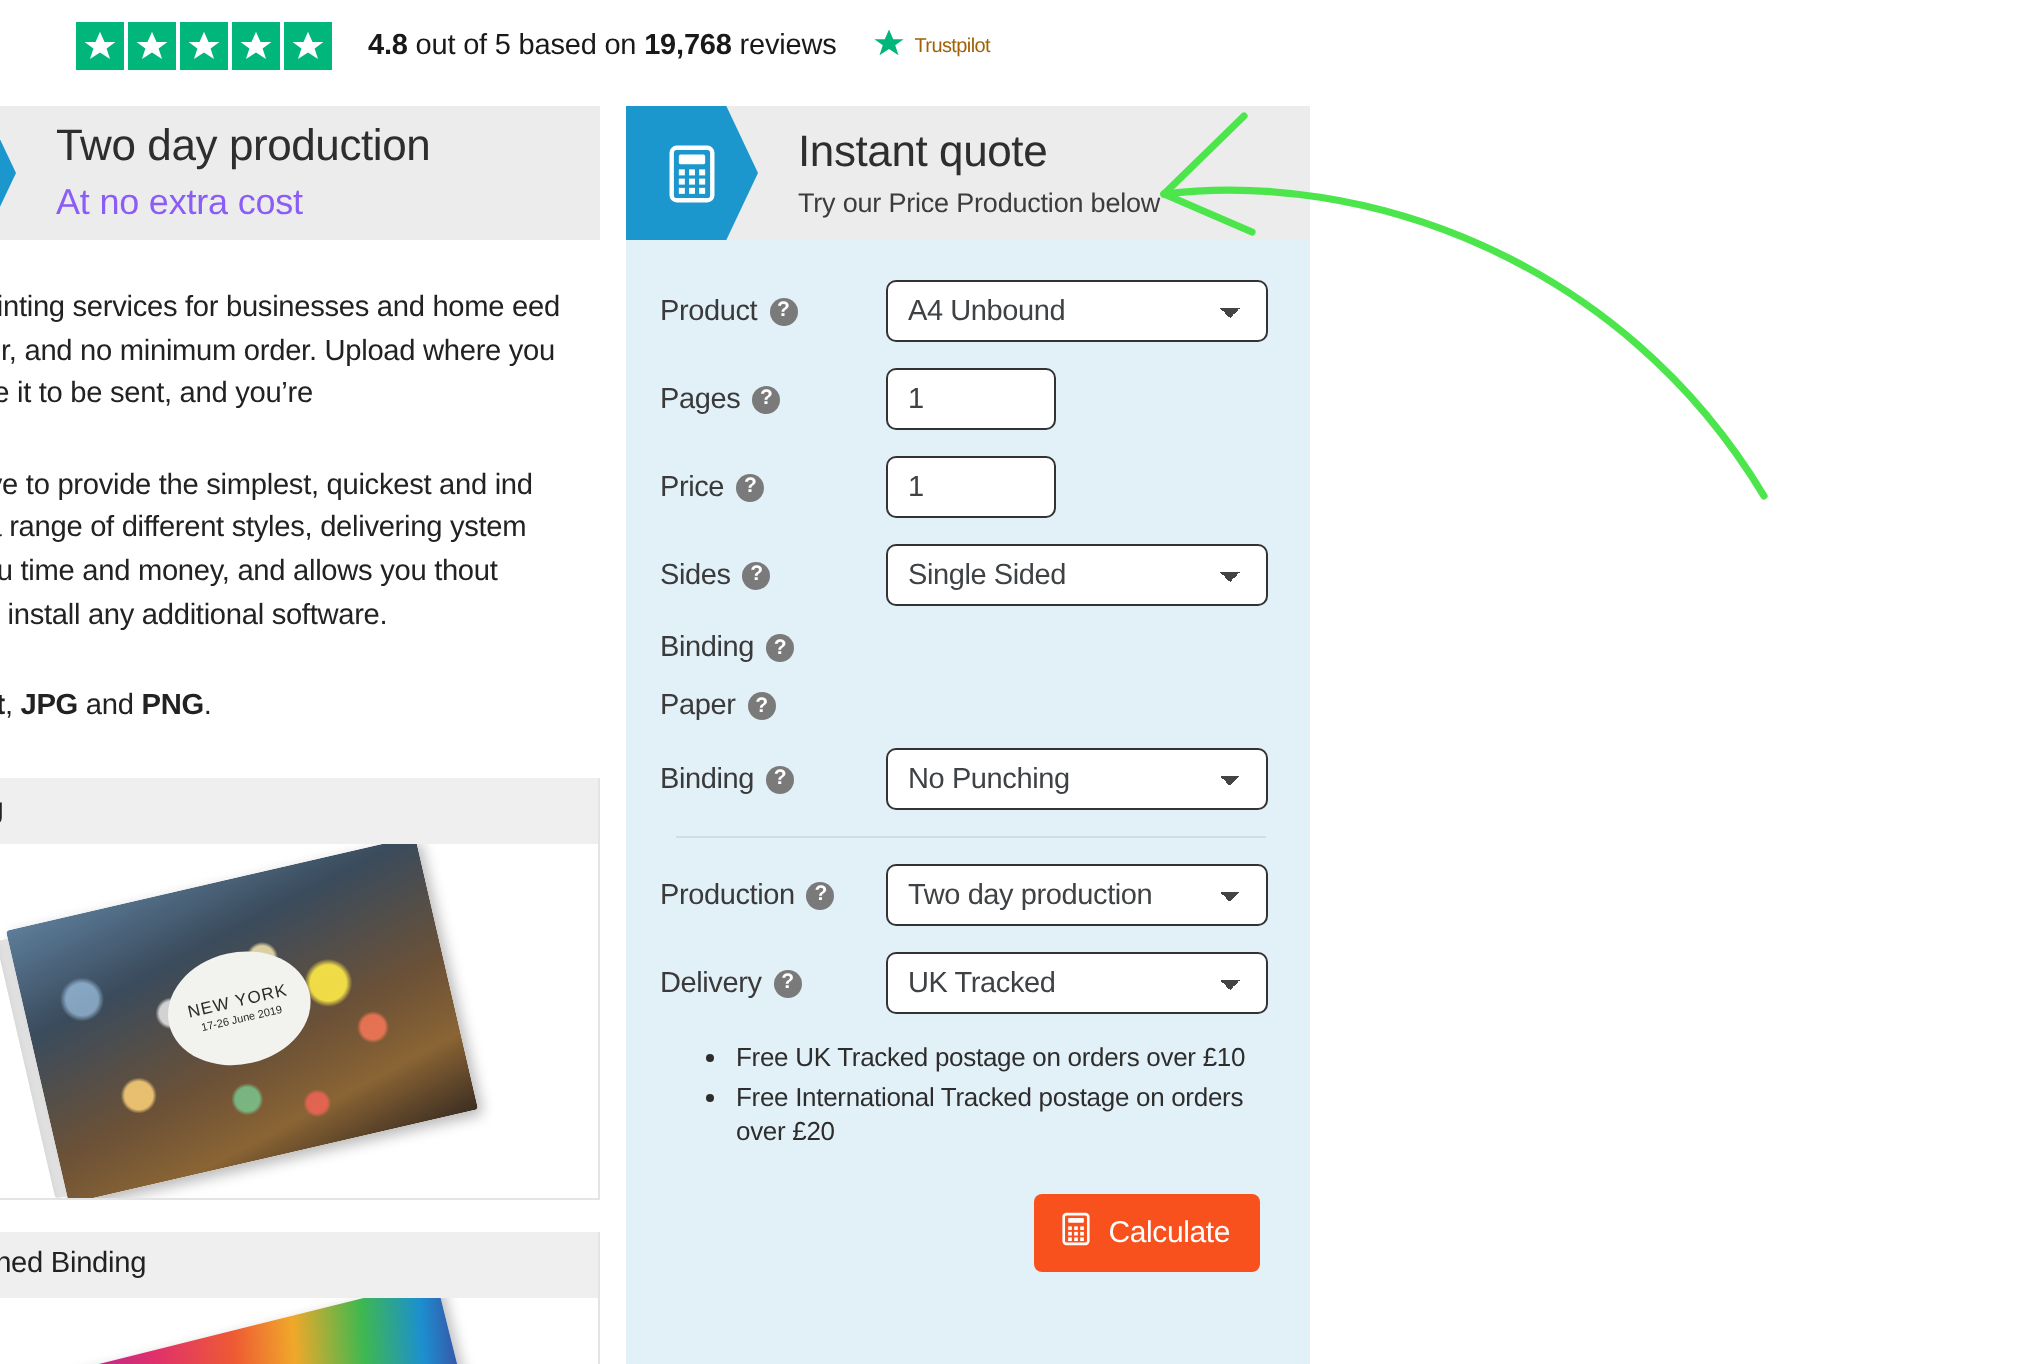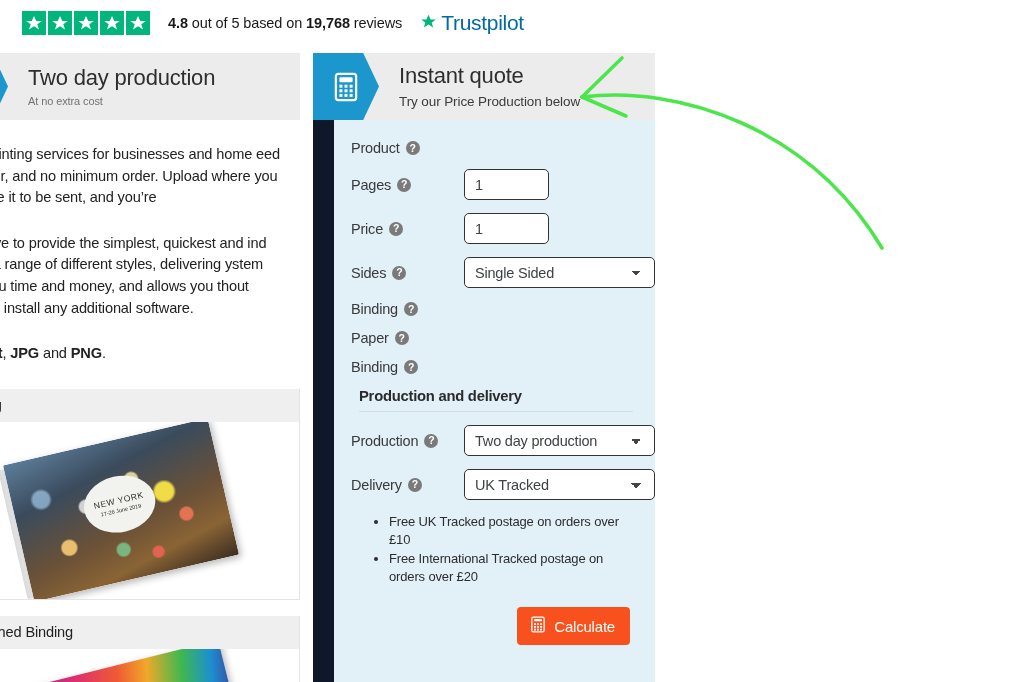--- a/index.html
+++ b/index.html
@@ -8,21 +8,21 @@
     margin: 0; padding: 0;
     width: 1017px; height: 682px;
     background: #ffffff;
     font-family: "Liberation Sans", sans-serif;
     overflow: hidden;
   }
   #page { position: relative; width: 1017px; height: 682px; background:#fff; }
 
   
   .trustbar {
-    position: absolute; left: 0; top: 0;
+    position: absolute; left: 16px; top: 0;
     width: 540px; height: 46px;
     display: flex; align-items: center;
   }
   .stars { display: flex; gap: 2px; margin-left: 22px; }
   .star-box {
     width: 24px; height: 24px;
     background: #00b67a;
     display: flex; align-items: center; justify-content: center;
   }
   .star-box svg { display:block; }
@@ -30,21 +30,21 @@
     margin-left: 18px;
     font-size: 14.5px;
     color: #191919;
     letter-spacing: -0.1px;
     white-space: nowrap;
   }
   .trust-text b { font-weight: 700; }
   .tp-logo {
     margin-left: 18px;
     display: flex; align-items: center; gap: 4px;
-    font-size: 21px; color: #0369a1; font-weight: 400;
+    font-size: 10px; color: #a16207; font-weight: 400;
     letter-spacing: -0.3px;
   }
 
   
   .left-col {
     position: absolute; left: -58px; top: 53px;
     width: 358px;
   }
   .promo-card {
     width: 358px; height: 67px;
@@ -60,21 +60,21 @@
     flex: 0 0 66px;
     clip-path: polygon(0 0, 76% 0, 100% 50%, 76% 100%, 0 100%);
     display: flex; align-items: center; justify-content: center;
   }
   .promo-text { margin-left: 20px; }
   .promo-title {
     font-size: 22px; color: #2e2e2e; font-weight: 400;
     line-height: 1.1; letter-spacing: -0.2px;
   }
   .promo-sub {
-    font-size: 11px; color: #737373; margin-top: 5px;
+    font-size: 18px; color: #8b5cf6; margin-top: 5px;
     letter-spacing: -0.1px;
   }
 
   .body-copy {
     margin-top: 24px;
     padding: 0 6px 0 0;
     font-size: 14.6px;
     line-height: 21.6px;
     color: #222;
     letter-spacing: -0.15px;
@@ -150,40 +150,39 @@
     border-radius: 2px;
     box-shadow: 2px 3px 7px rgba(0,0,0,.28);
     display: flex; align-items: center; justify-content: center;
     margin-top: 34px;
   }
 
   
   .quote-panel {
     position: absolute; left: 313px; top: 53px;
     width: 342px; height: 629px;
-    background: #0f172a;
+    background: #7dd3fc;
   }
   .quote-head {
     height: 67px; background: #ececec;
     display: flex; align-items: center;
   }
   .quote-text { margin-left: 20px; }
   .quote-title {
     font-size: 22px; color: #2e2e2e; font-weight: 400;
     line-height: 1.1; letter-spacing: -0.2px;
   }
   .quote-sub {
     font-size: 13.5px; color: #3c3c3c; margin-top: 5px;
     letter-spacing: -0.1px;
   }
   .quote-form {
     background: #e2f0f8;
     height: 562px;
     padding: 20px 22px 0 17px;
-    margin-left: 21px;
   }
 
   .row {
     display: flex; align-items: center;
     margin-bottom: 13px;
   }
   .row .lbl {
     width: 113px; flex: 0 0 113px;
     font-size: 14.5px; color: #3a3a3a;
     display: flex; align-items: center; gap: 6px;
@@ -377,20 +376,25 @@
       </div>
     </div>
 
     <div class="quote-form">
 
       <div class="row">
         <div class="lbl">
           <span>Product</span>
           <span class="help">?</span>
         </div>
+        <div class="ctrl">
+          <select class="fld wide">
+            <option>A4 Unbound</option>
+          </select>
+        </div>
       </div>
 
       <div class="row">
         <div class="lbl">
           <span>Pages</span>
           <span class="help">?</span>
         </div>
         <div class="ctrl">
           <input class="fld num" type="text" value="1" style="">
         </div>
@@ -430,23 +434,27 @@
           <span>Paper</span>
           <span class="help">?</span>
         </div>
       </div>
 
       <div class="row">
         <div class="lbl">
           <span>Binding</span>
           <span class="help">?</span>
         </div>
-      </div>
-
-      <div class="section-head">Production and delivery</div>
+        <div class="ctrl">
+          <select class="fld wide">
+            <option>No Punching</option>
+          </select>
+        </div>
+      </div>
+
       <div class="section-rule"></div>
 
       <div class="row">
         <div class="lbl">
           <span>Production</span>
           <span class="help">?</span>
         </div>
         <div class="ctrl">
           <select class="fld wide">
             <option>Two day production</option>

